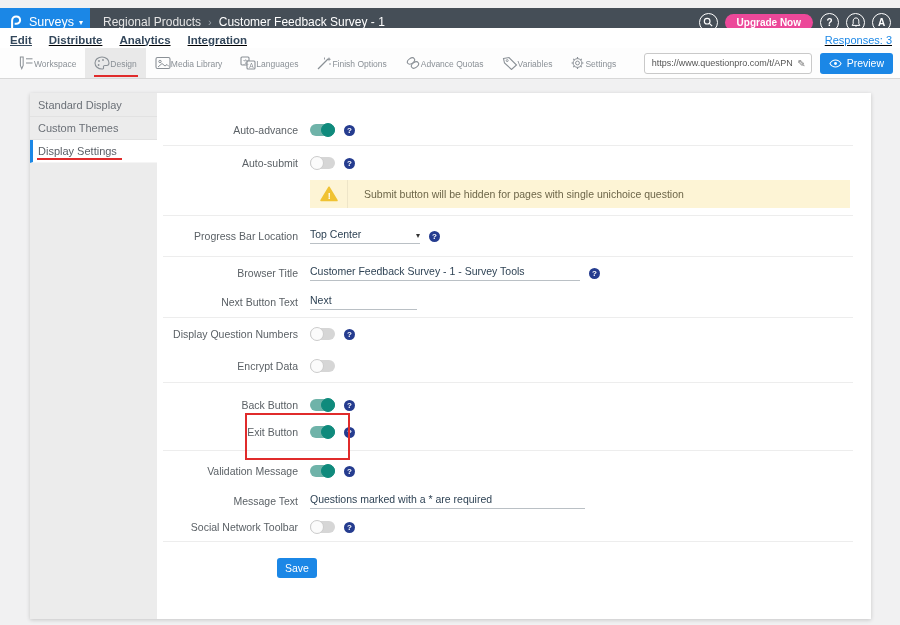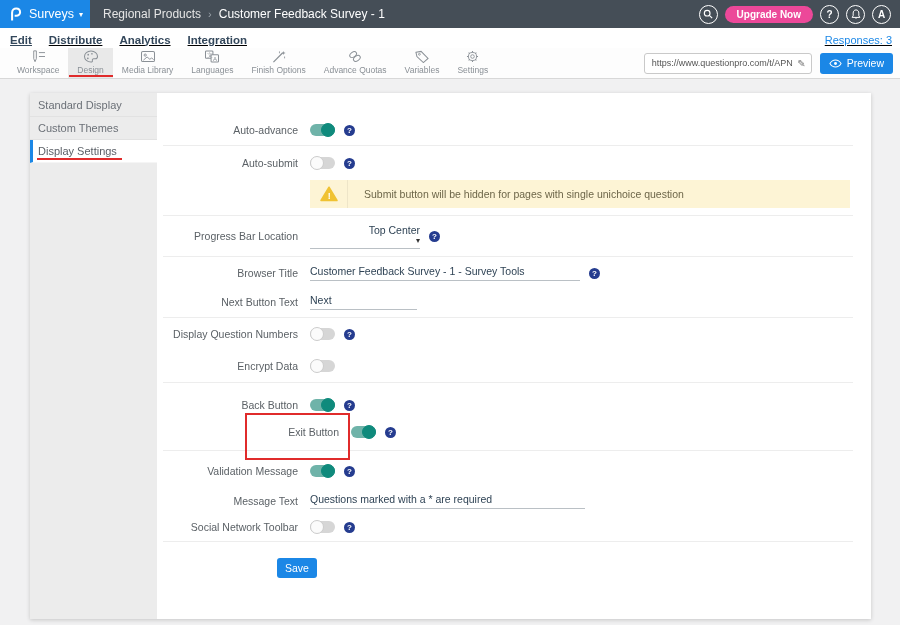--- a/index.html
+++ b/index.html
@@ -1,40 +1,40 @@
 <!DOCTYPE html>
 <html><head>
 <meta charset="utf-8">
 <style>
   * { margin:0; padding:0; box-sizing:border-box; }
   html,body { width:900px; height:625px; overflow:hidden; }
   body { font-family:"Liberation Sans", sans-serif; background:#f1f1f2; position:relative; }
 
   
-  .topbar { position:absolute; top:0; left:0; width:900px; height:28px; background:#454e57; display:flex; align-items:center; }
+  .topbar { position:absolute; top:8px; left:0; width:900px; height:28px; background:#454e57; display:flex; align-items:center; }
   .brand { width:90px; height:28px; background:#1b87e6; display:flex; align-items:center; justify-content:center; gap:5px; color:#fff; cursor:pointer; }
   .brand .pname { font-size:12.5px; }
   .brand .caret { font-size:8px; margin-top:1px; }
   .crumbs { display:flex; align-items:center; gap:7px; margin-left:13px; font-size:12px; }
   .crumb-parent { color:#e5e5e5; cursor:pointer; }
   .crumb-sep { color:#9aa2aa; font-size:11px; }
   .crumb-current { color:#ffffff; }
   .top-right { margin-left:auto; display:flex; align-items:center; gap:7px; margin-right:9px; }
   .circle-btn { width:19px; height:19px; border:1.5px solid #fff; border-radius:50%; display:flex; align-items:center; justify-content:center; color:#fff; font-size:10px; font-weight:bold; cursor:pointer; }
   .upgrade { height:17px; background:#ec4899; border-radius:9px; color:#fff; font-size:10px; font-weight:bold; display:flex; align-items:center; padding:0 12px; cursor:pointer; }
 
   
   .navbar { position:absolute; top:28px; left:0; width:900px; height:24px; background:#fff; border-bottom:1px solid #e3e3e3; display:flex; align-items:center; padding:0 8px 0 10px;text-decoration:underline; }
   .nav-item { font-size:11.5px; font-weight:bold; color:#33475b; margin-right:17px; cursor:pointer; }
   .nav-item.active { text-decoration:underline; }
   .responses { margin-left:auto; font-size:11px; color:#1b87e6; }
 
   
   .toolbar { position:absolute; top:48px; left:0; width:900px; height:31px; background:#fdfdfd; border-bottom:1px solid #d8d8d8; display:flex; align-items:stretch; padding-left:8px; }
-  .tab { display:flex; flex-direction:column; align-items:center; justify-content:center; padding:2px 9px 3px; position:relative; cursor:pointer; }
+  .tab { display:flex; align-items:center; justify-content:center; padding:2px 9px 3px; position:relative; cursor:pointer; }
   .tab svg { display:block; }
   .tab .tlabel { font-size:8.5px; color:#8a9096; margin-top:2px; white-space:nowrap; }
   .tab.active { background:#e9e9e9; }
   .tab.active .red-underline { position:absolute; bottom:1px; left:50%; transform:translateX(-50%); width:44px; height:2px; background:#e02b2b; }
   .toolbar-right { margin-left:auto; display:flex; align-items:center; gap:8px; margin-right:7px; }
   .url-box { width:168px; height:21px; border:1px solid #c9c9c9; border-radius:3px; background:#fff; display:flex; align-items:center; padding:0 5px 0 7px; }
   .url-text { font-size:9px; color:#555; white-space:nowrap; overflow:hidden; flex:1; }
   .url-pencil { font-size:10px; color:#777; margin-left:4px; cursor:pointer; }
   .preview-btn { height:21px; background:#1b87e6; border-radius:3px; color:#fff; font-size:10.5px; display:flex; align-items:center; gap:5px; padding:0 9px; cursor:pointer; }
 
@@ -52,21 +52,21 @@
 
   .toggle { display:inline-block; width:25px; height:12px; border-radius:6px; background:#d6d6d6; position:relative; cursor:pointer; flex-shrink:0; }
   .toggle .knob { position:absolute; top:-1px; left:0; width:14px; height:14px; border-radius:50%; background:#fbfbfb; border:1px solid #cccccc; }
   .toggle.on { background:#6fb3a9; }
   .toggle.on .knob { left:auto; right:0; background:#0f8a7c; border-color:#0f8a7c; }
 
   .help { display:inline-flex; width:11px; height:11px; border-radius:50%; background:#253c8f; color:#fff; font-size:8px; font-weight:bold; align-items:center; justify-content:center; margin-left:9px; flex-shrink:0; cursor:pointer; }
 
   .uline { border-bottom:1px solid #bac0c5; font-size:10.5px; color:#2f4355; padding-bottom:3px; }
   .placeholder { color:#9aa2a8; font-size:12px; }
-  .select { display:flex; justify-content:space-between; align-items:flex-end; cursor:pointer;flex-direction:column; }
+  .select { display:flex; justify-content:space-between; align-items:flex-end; cursor:pointer; }
   .select .caret { font-size:8px; color:#333; }
 
   .warning { height:28px; background:#fdf4d5; display:flex; align-items:center; margin:0 21px 0 153px; }
   .warn-ic { width:38px; display:flex; align-items:center; justify-content:center; border-right:1px solid rgba(0,0,0,0.06); height:100%; }
   .warn-text { font-size:10.5px; color:#6d6649; margin-left:16px; }
 
   .save-btn { display:inline-block; background:#1b87e6; color:#fff; font-size:10.5px; border-radius:3px; padding:4px 8px; cursor:pointer; }
 
   .anno-box { position:absolute; left:88px; top:320px; width:105px; height:47px; border:2px solid #e02b2b; pointer-events:none; }
 </style>
@@ -278,21 +278,21 @@
     <div class="divider"></div>
 
     <div class="row" style="height:30px; margin-top:7px;">
       <span class="lbl">Back Button</span>
       <span class="toggle on">
           <span class="knob"></span>
         </span>
       <span class="help">?</span>
     </div>
 
-    <div class="row" style="height:24px;padding-left:41px;">
+    <div class="row" style="height:24px;">
       <span class="lbl">Exit Button</span>
       <span class="toggle on">
           <span class="knob"></span>
         </span>
       <span class="help">?</span>
     </div>
 
 
     <div class="divider" style="margin-top:6px;"></div>
 

